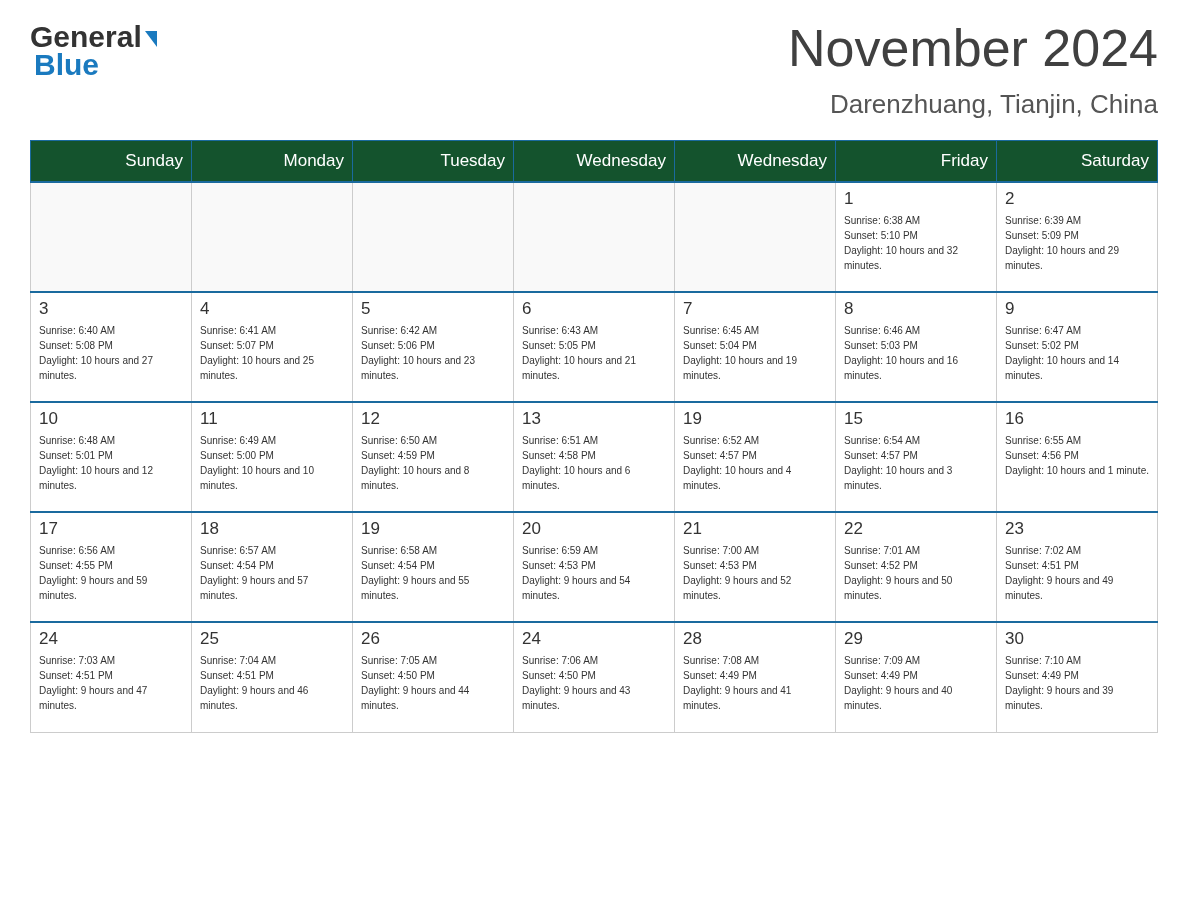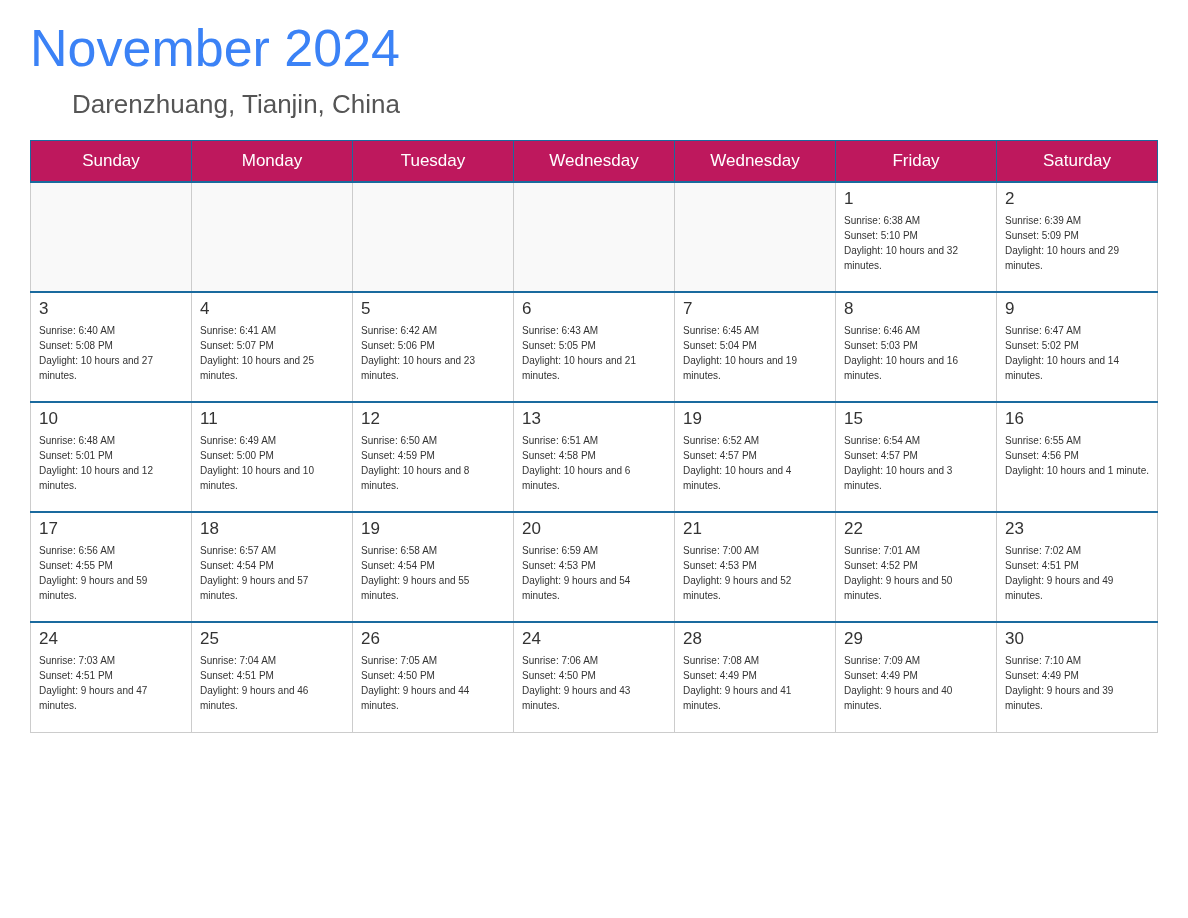--- a/index.html
+++ b/index.html
@@ -21,37 +21,37 @@
       display: flex;
       flex-direction: column;
       align-items: flex-start;
     }
     .title-section {
       text-align: right;
     }
     .month-title {
       font-size: 52px;
       font-weight: normal;
-      color: #3b82f6;
+      color: #404040;
       line-height: 1.1;
     }
     .location-title {
       font-size: 26px;
       color: #555;
       margin-top: 12px;
     }
     .calendar {
       width: 100%;
       border-collapse: collapse;
     }
     .calendar th {
-      background-color: #be185d;
+      background-color: #14532d;
       color: #fff;
       padding: 10px 8px;
-      text-align: center;
+      text-align: right;
       font-size: 17px;
       font-weight: normal;
       border: 1px solid #1a6a9e;
     }
     .calendar td {
       vertical-align: top;
       padding: 6px 8px;
       border: 1px solid #ccc;
       border-top: 2px solid #1a6a9e;
       width: calc(100% / 7);
@@ -73,20 +73,27 @@
     .day-info {
       font-size: 10px;
       line-height: 1.5;
       color: #333;
     }
   </style>
 </head>
 <body>
 
 <div class="header">
+  <div class="logo">
+    <div style="display:flex; align-items:center;">
+      <span style="font-size:30px; font-weight:bold; color:#333;">General</span>
+      <span style="display:inline-block; width:0; height:0; border-left:12px solid transparent; border-top:16px solid #1a7abf; margin-left:3px; margin-bottom:-4px;"></span>
+    </div>
+    <div style="font-size:30px; font-weight:bold; color:#1a7abf; margin-top:-6px; padding-left:4px;">Blue</div>
+  </div>
   <div class="title-section">
     <div class="month-title">November 2024</div>
     <div class="location-title">Darenzhuang, Tianjin, China</div>
   </div>
 </div>
 
 <table class="calendar">
   <thead>
     <tr>
     <th>Sunday</th>

